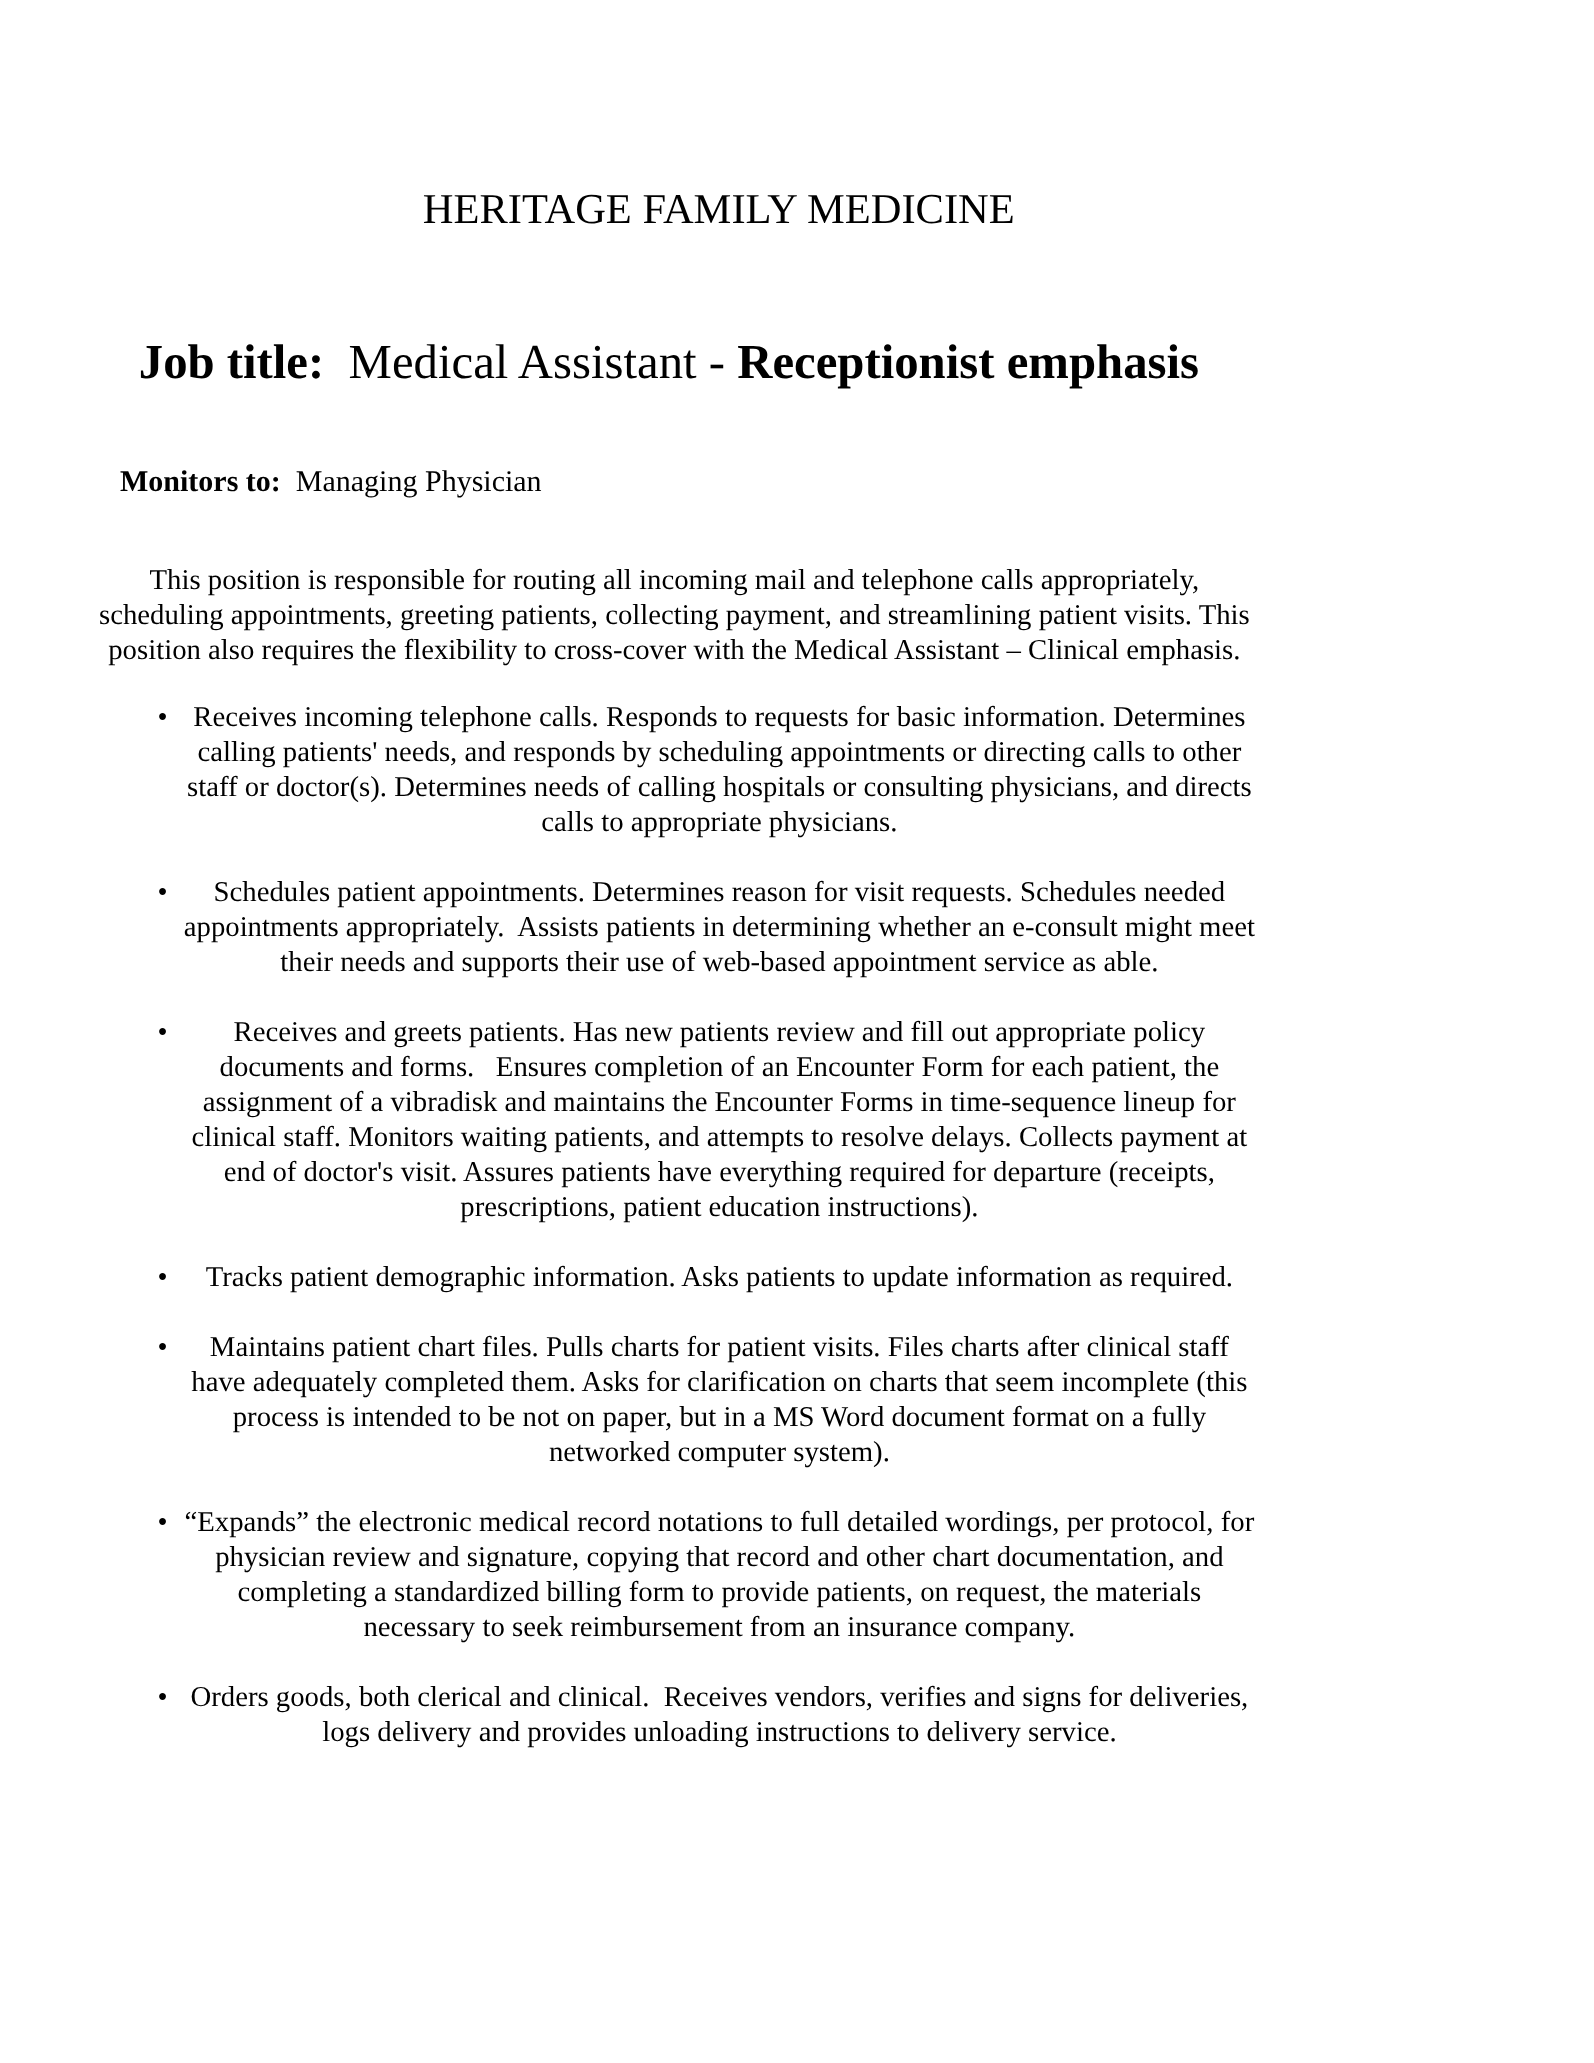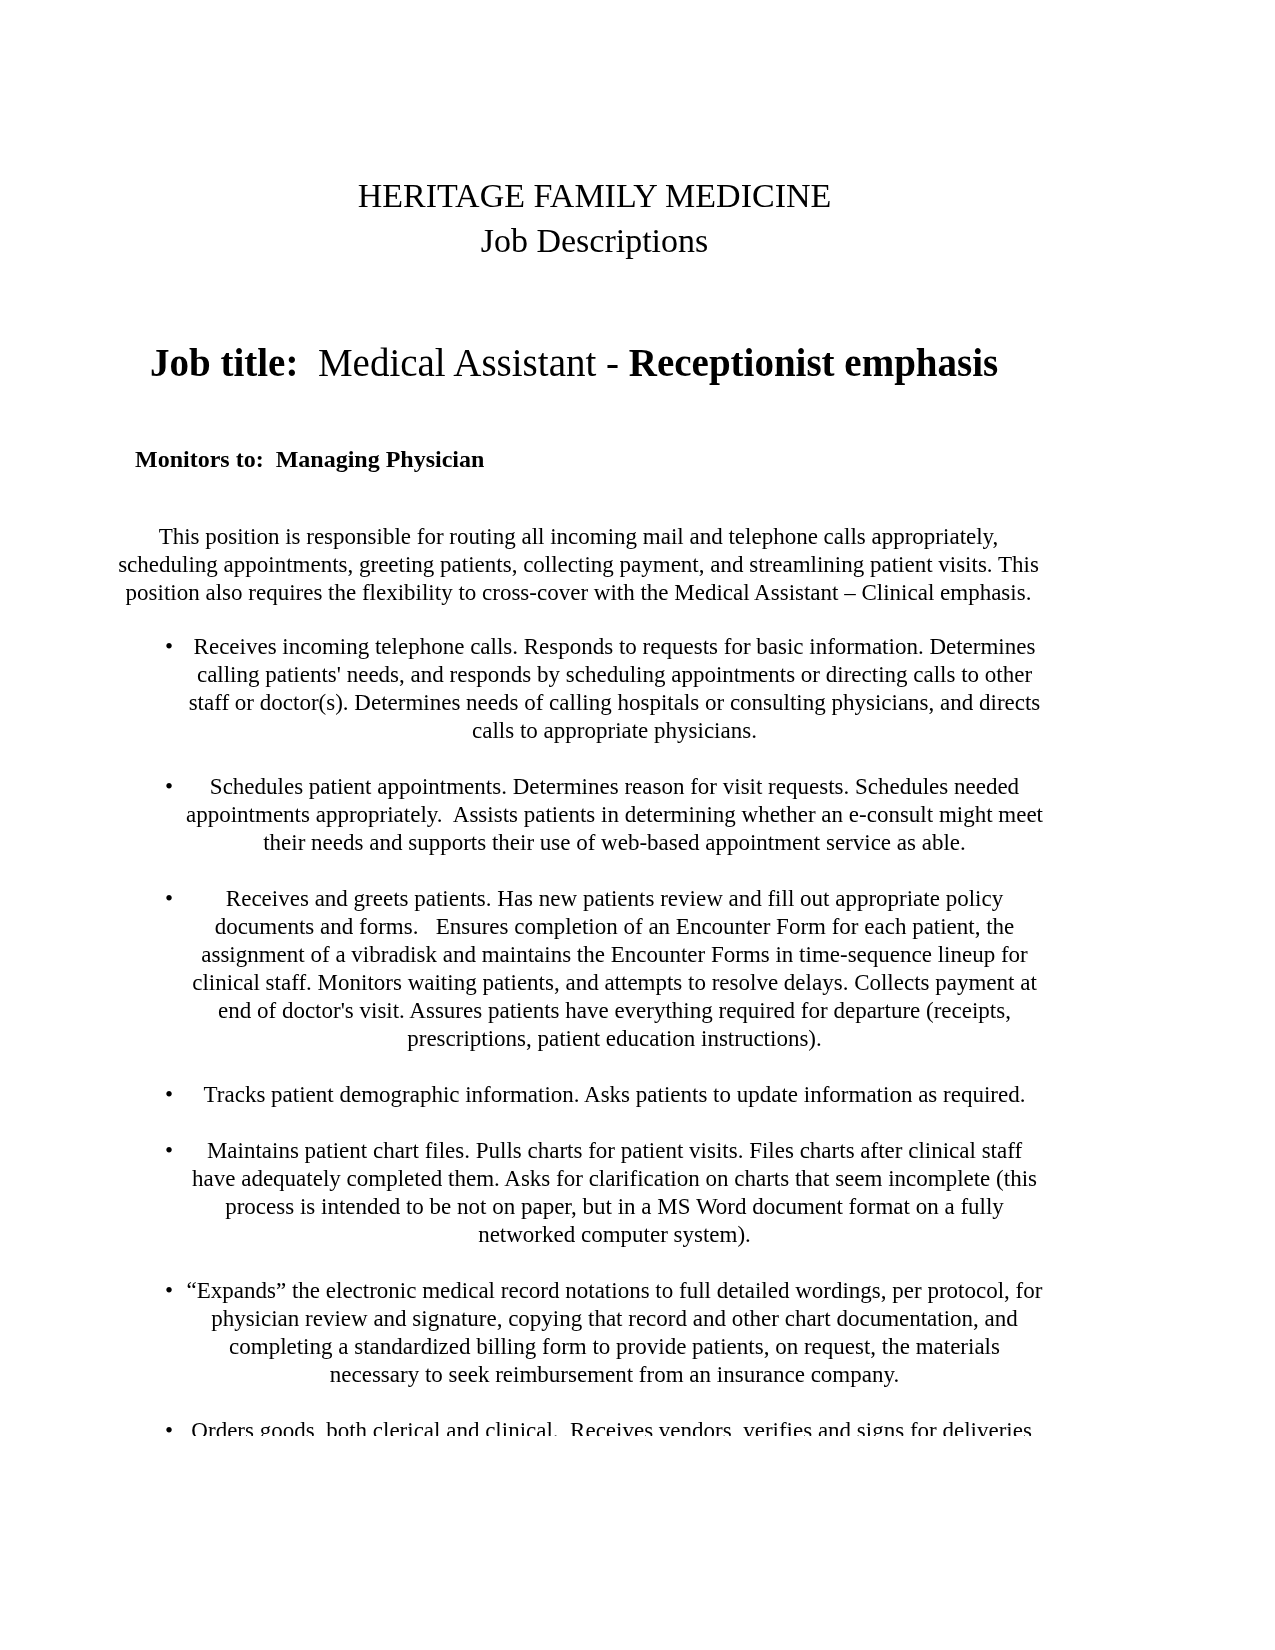--- a/index.html
+++ b/index.html
@@ -11,24 +11,23 @@
     width: 1275px;
     height: 1650px;
     color: #000000;
     font-family: "Liberation Serif", serif;
     -webkit-font-smoothing: antialiased;
   }
   .page {
     box-sizing: border-box;
     width: 1275px;
     height: 1408px;
-    padding: 145px 197px 0 111px;
+    padding: 145px 197px 0 72px;
     background: #ffffff;
     overflow: hidden;
-    margin-top: 28px;
   }
   .pre { white-space: pre-wrap; }
 
   .doc-title {
     text-align: center;
     font-size: 34px;
     line-height: 45px;
     font-weight: normal;
   }
 
@@ -38,21 +37,21 @@
     line-height: 36px;
     font-weight: bold;
   }
   .job-title-line .regular { font-weight: normal; }
 
   .reports-line {
     font-size: 24px;
     line-height: 28px;
     font-weight: bold;
   }
-  .reports-line .regular { font-weight: bold; }
+  .reports-line .regular { font-weight: normal; }
 
   .sans-heading {
     font-family: "Liberation Sans", sans-serif;
     font-size: 29px;
     line-height: 34px;
     font-weight: bold;
     margin: 0;
   }
   .summary-heading { margin-top: 28px; }
   .essential-heading { margin-top: 26px; }
@@ -95,21 +94,20 @@
     max-width: 863px;
   }
 </style>
 </head>
 <body>
 
 <div class="page">
 
   <div class="doc-title">
     <div>HERITAGE FAMILY MEDICINE</div>
-    <div>Job Descriptions</div>
   </div>
 
   <div class="job-title-line pre">
     <span>Job title:</span><span class="regular">  Medical Assistant - </span><span>Receptionist emphasis</span>
   </div>
 
   <div class="reports-line pre">
     <span>Monitors to:</span><span class="regular">  Managing Physician</span>
   </div>
 

